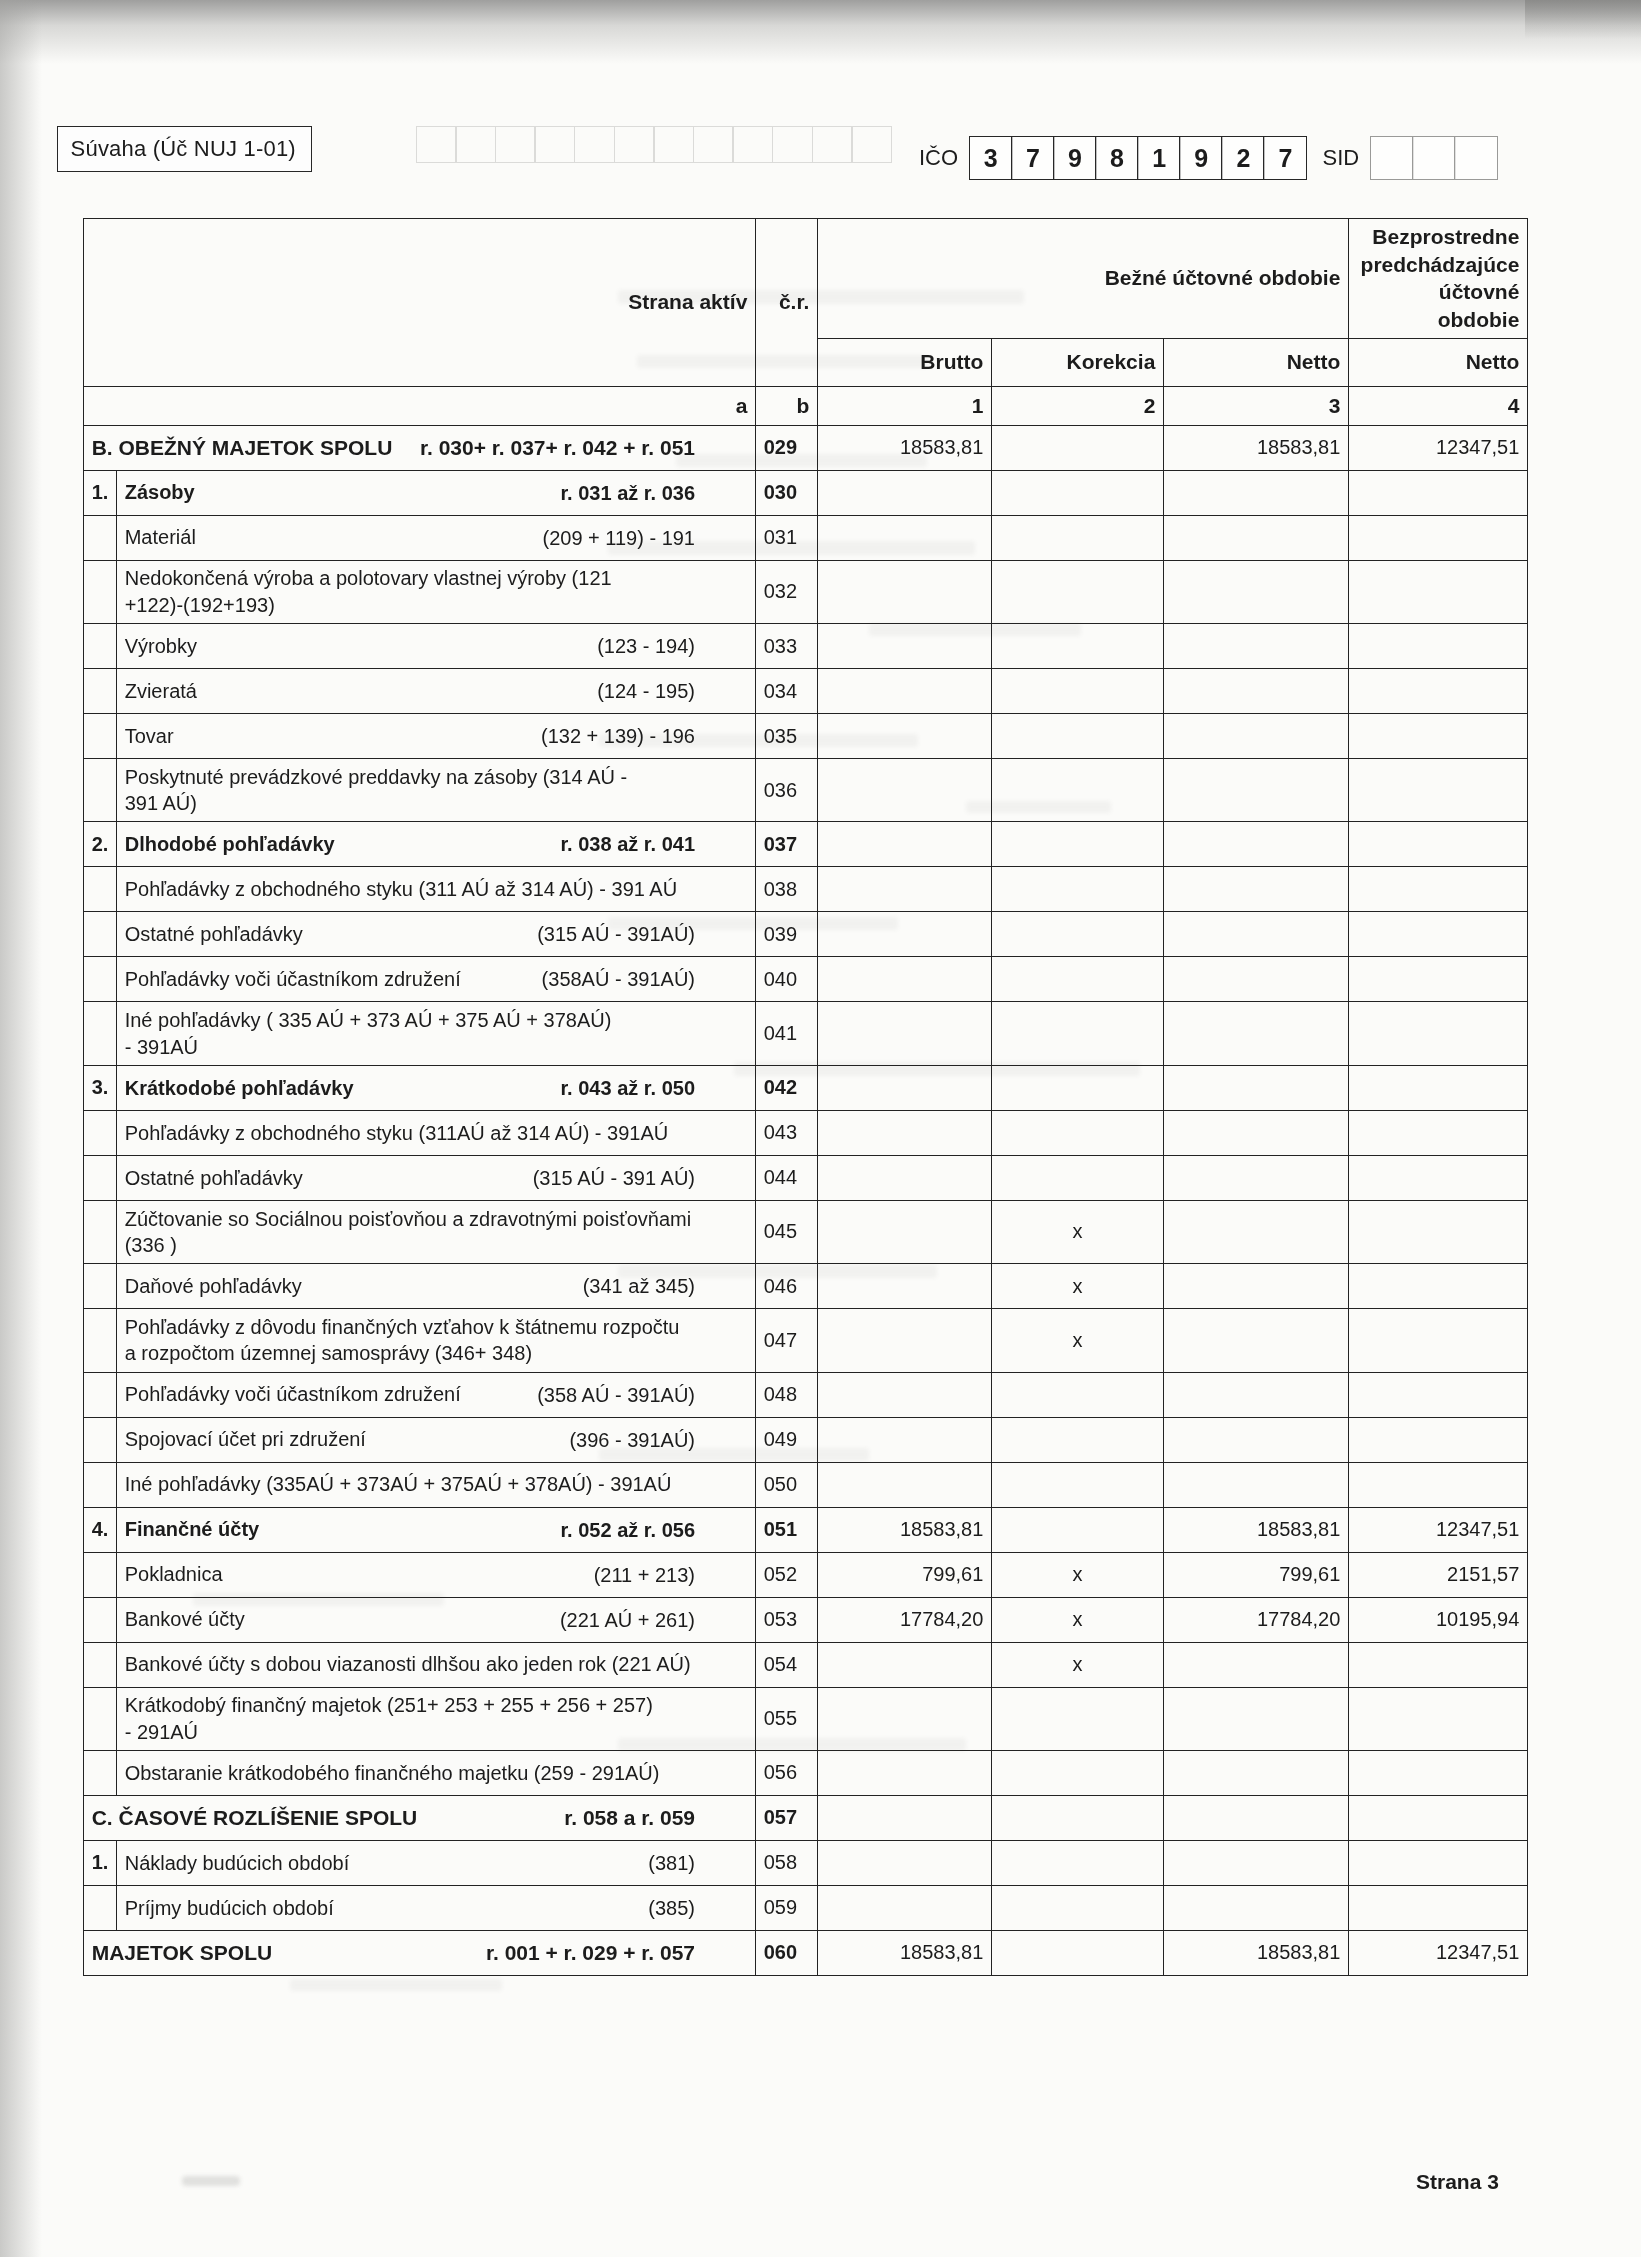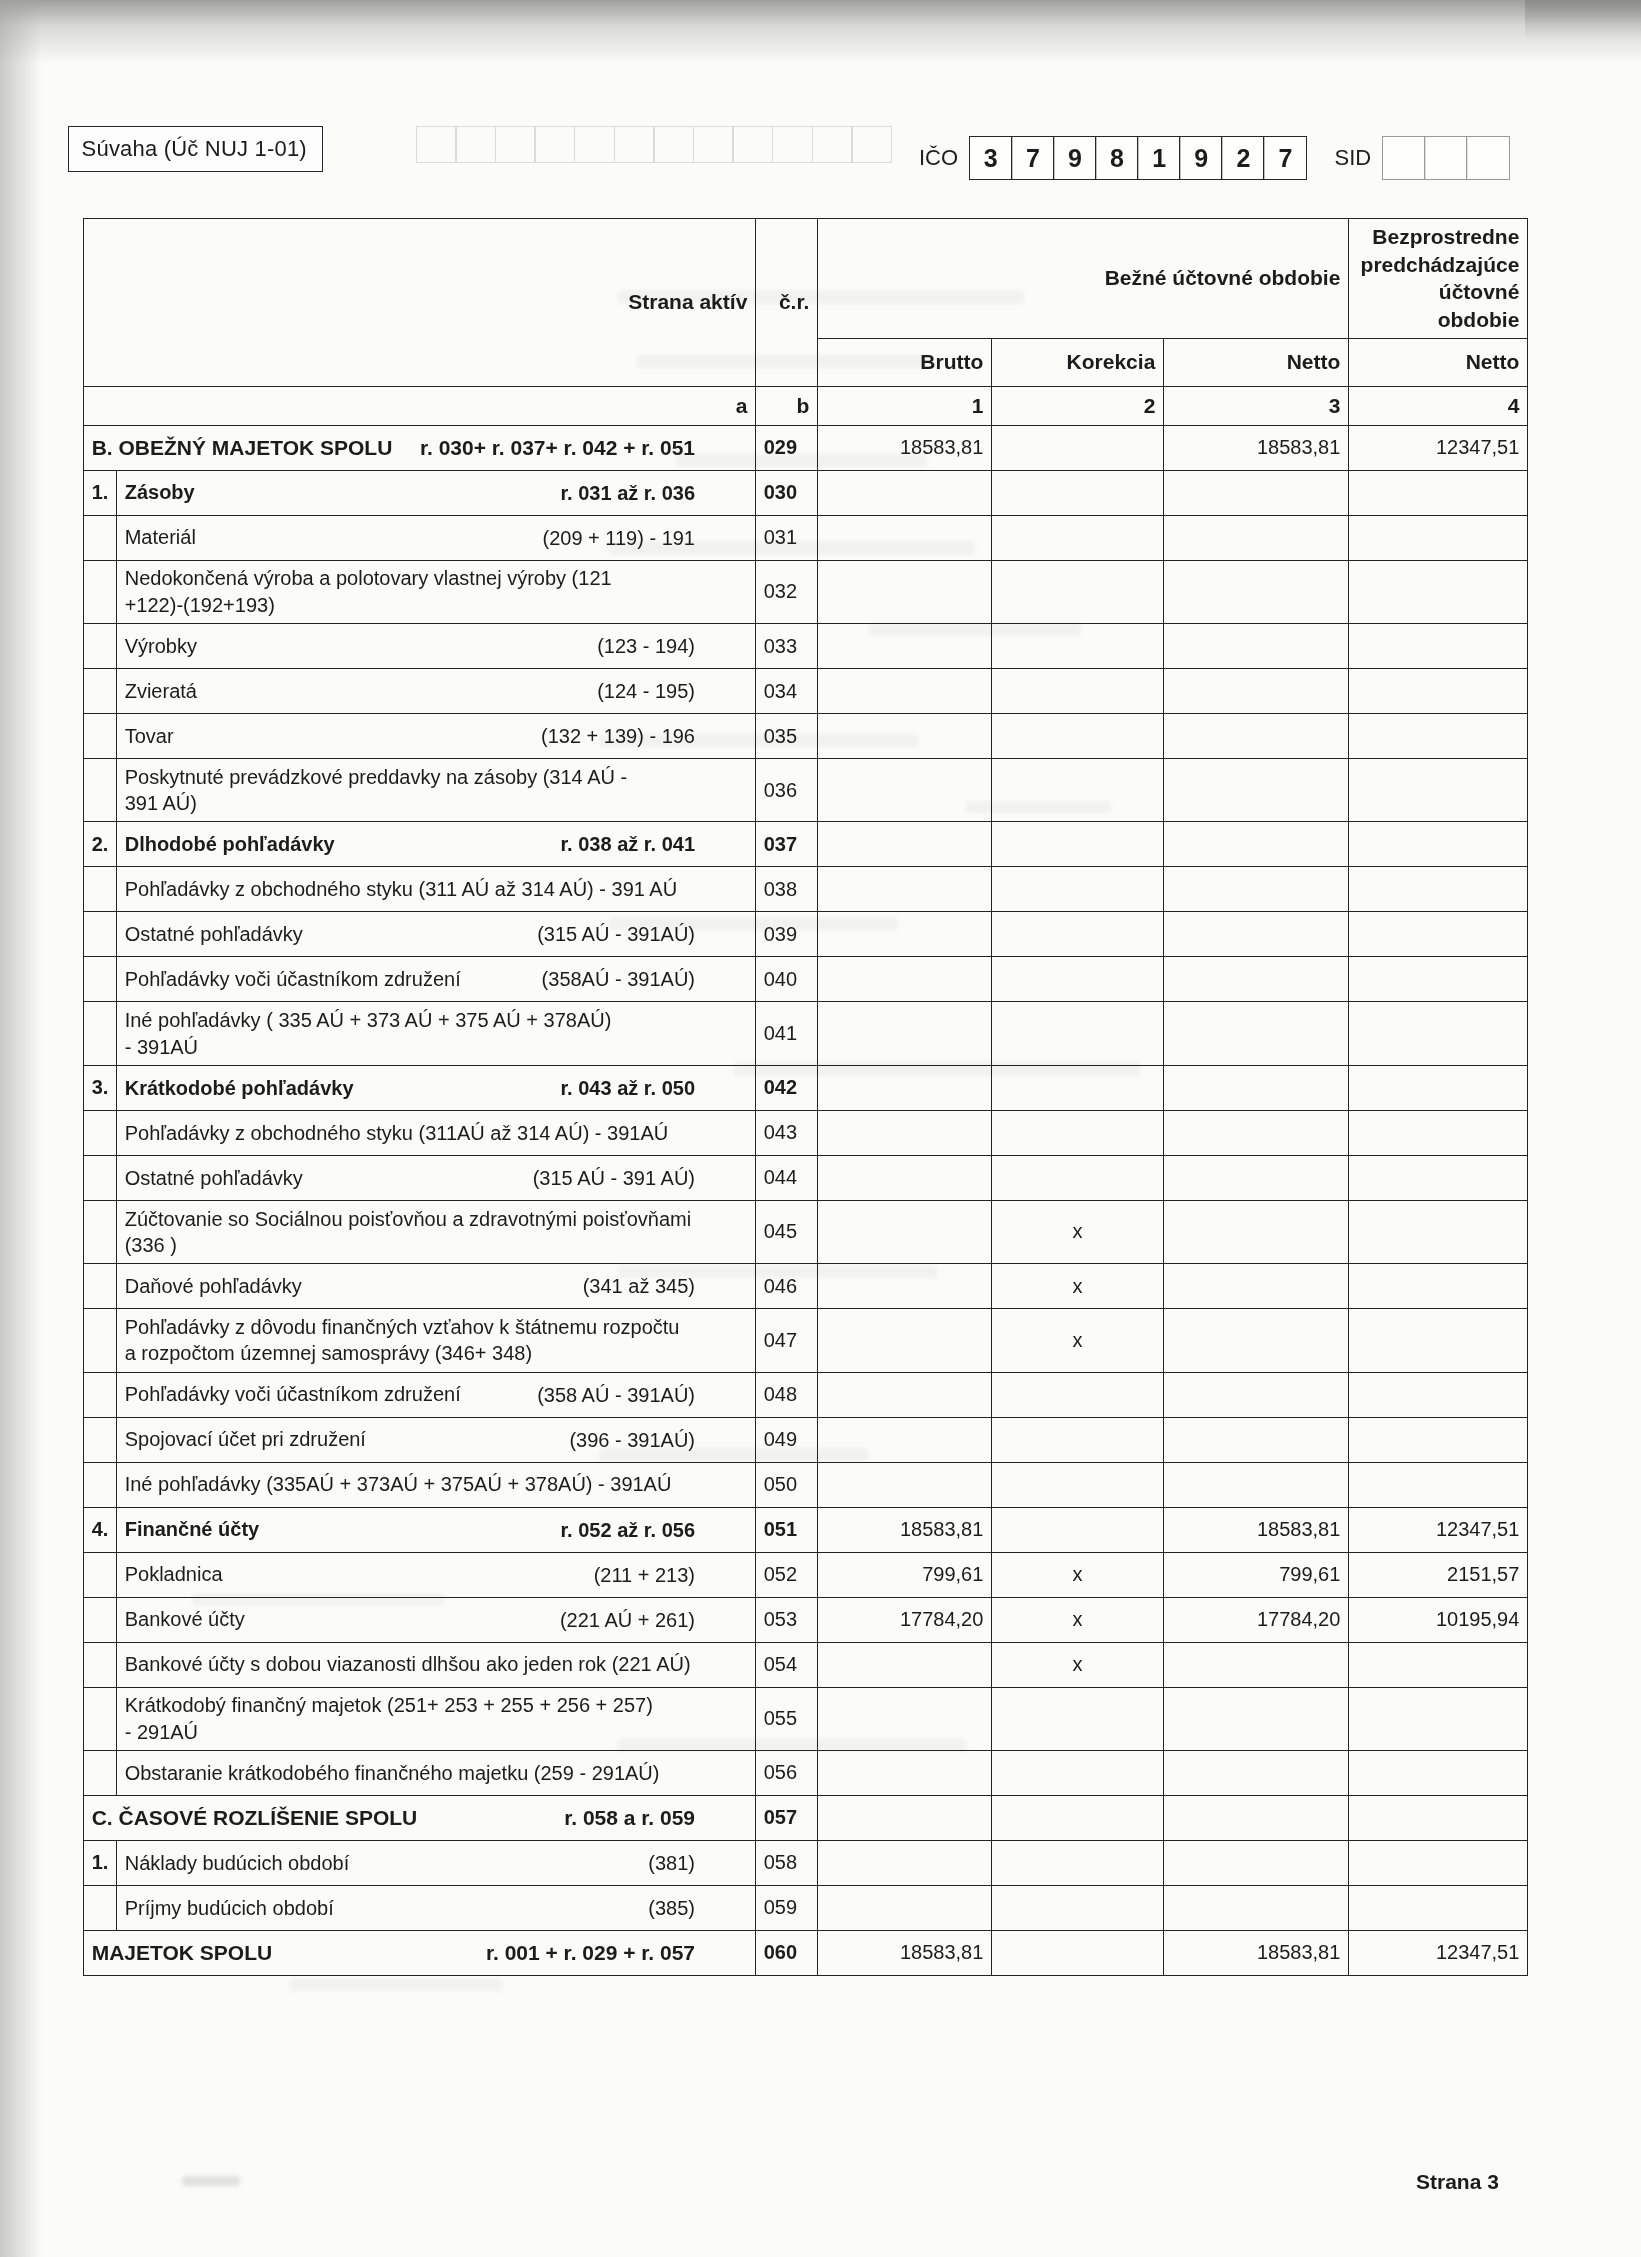--- a/index.html
+++ b/index.html
@@ -13,29 +13,29 @@
     background:linear-gradient(180deg,#9f9f9e 0%,#d8d8d6 40%,rgba(251,251,249,0) 100%); }
   .scan-left { position:absolute; top:0; left:0; width:42px; height:100%;
     background:linear-gradient(90deg,rgba(160,160,158,.55) 0%,rgba(251,251,249,0) 100%); }
   .scan-corner { position:absolute; top:0; right:0; width:116px; height:39px;
     background:linear-gradient(180deg,rgba(120,120,118,.5),rgba(251,251,249,0)); }
   .bleed { position:absolute; background:#4a4a48; opacity:.05; filter:blur(1.9px); border-radius:2.9px; }
   .ghost-cells { position:absolute; left:417px; top:126px; display:flex; opacity:.32; }
   .ghost-cells span { width:39px; height:35px; border:1.4px solid #9a9a98; margin-left:-1.4px; }
 
   
-  .title-box { position:absolute; left:68px; top:126px; border:1.9px solid #272727;
+  .title-box { position:absolute; left:57px; top:126px; border:1.9px solid #272727;
     padding:8.7px 15.4px 9.7px 12.6px; font-size:22px; letter-spacing:0.2px; background:rgba(255,255,255,.6); }
   .id-strip { position:absolute; left:919px; top:136px; display:flex; align-items:center; }
   .id-label { font-size:22px; margin-right:10.6px; }
   .box { width:42px; height:42px; border:1.9px solid #272727; margin-left:-1.9px;
     display:flex; align-items:center; justify-content:center;
     font-size:25px; font-weight:bold; background:rgba(255,255,255,.7); }
   .box.first { margin-left:0; }
-  .sid-label { margin-left:27px; }
+  .sid-label { margin-left:15px; }
   .box.sid { border-color:#9a9a98; }
 
   
   table.sheet { position:absolute; left:83px; top:218px; width:1443px;
     border-collapse:collapse; table-layout:fixed; }
   .sheet th, .sheet td { border:1.9px solid #232323; }
   .sheet thead th { font-weight:bold; font-size:21px; text-align:right; vertical-align:middle; padding:3.9px 7.7px; }
   .sheet thead tr.h1 { height:91px; }
   .sheet thead tr.h2 { height:48px; }
   .sheet thead tr.idx { height:39px; }

